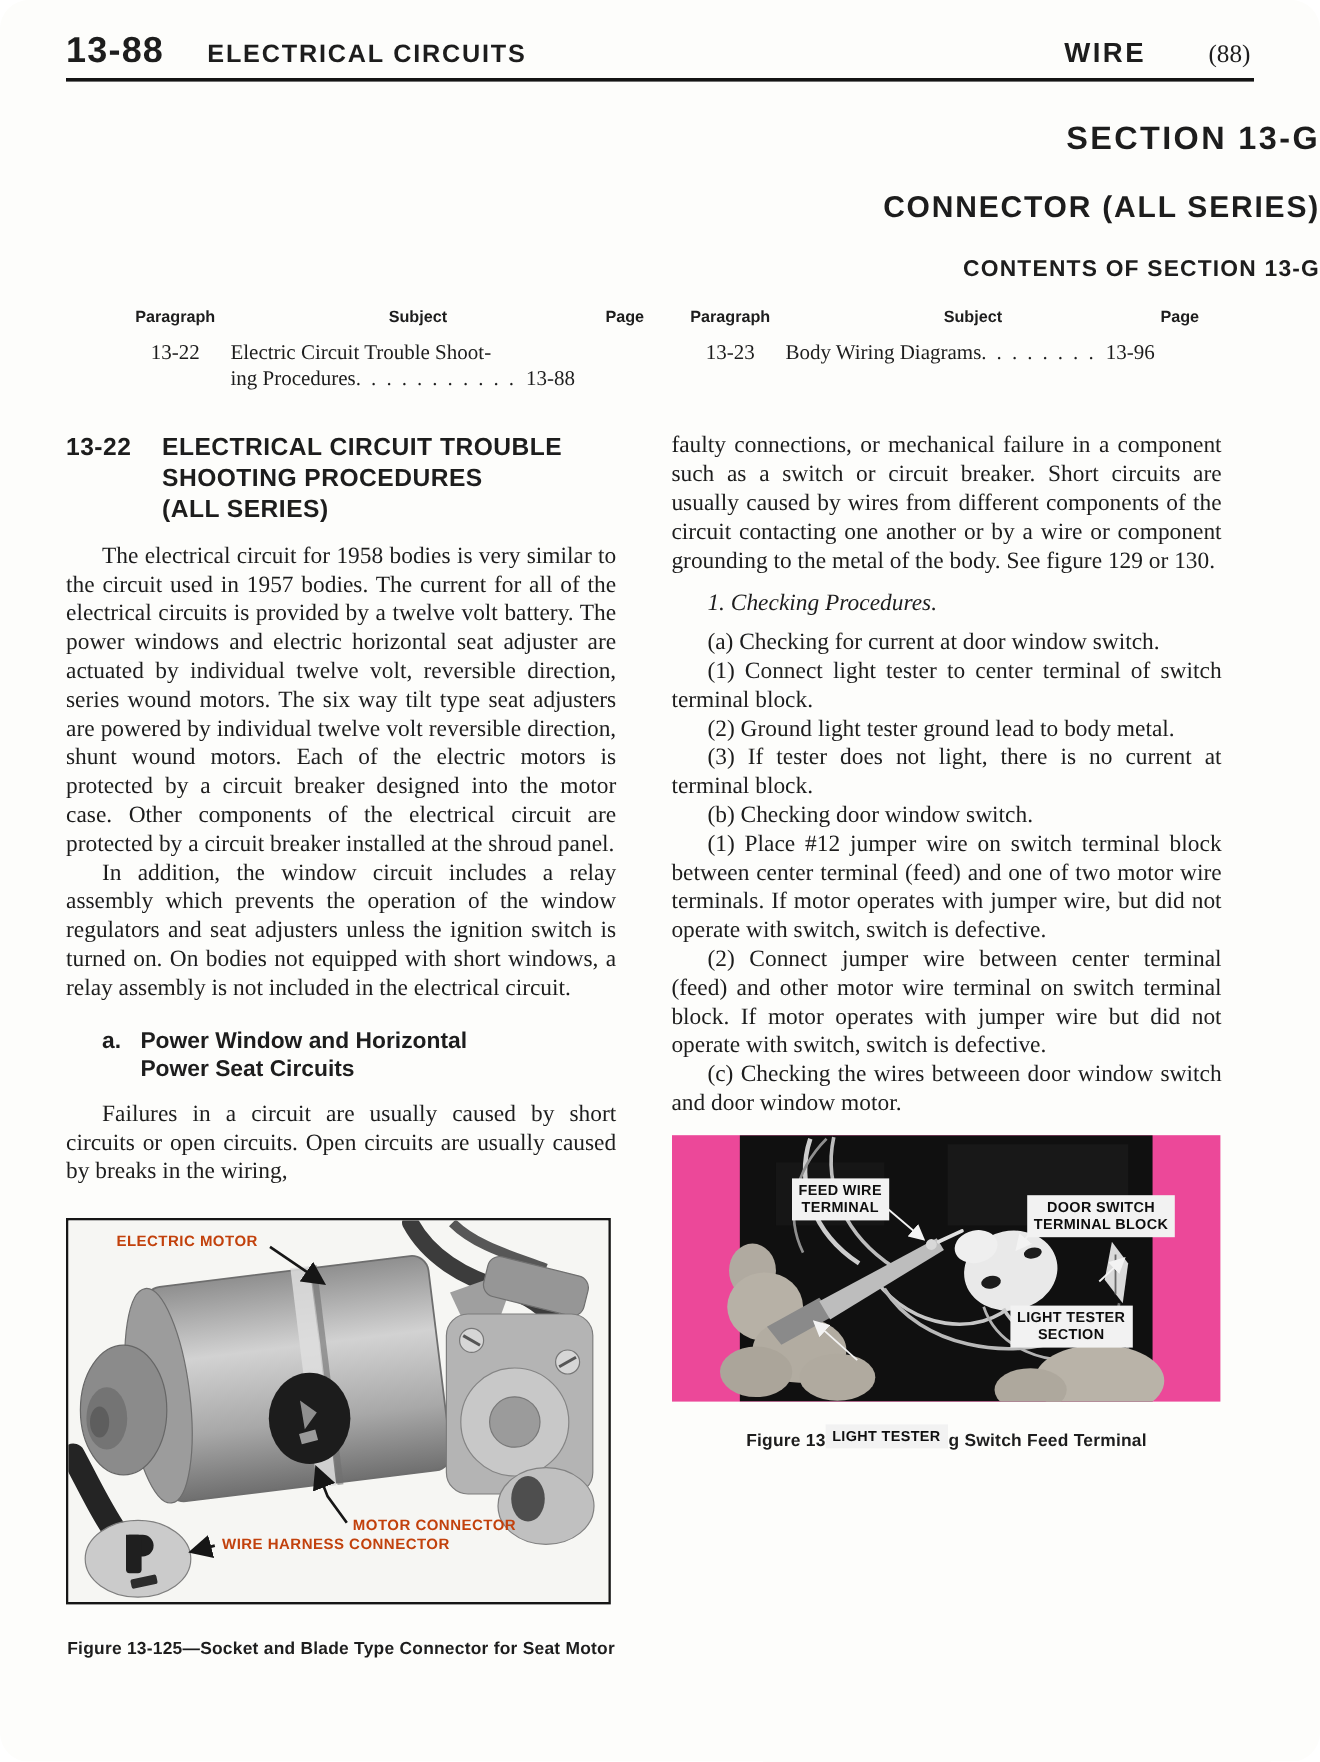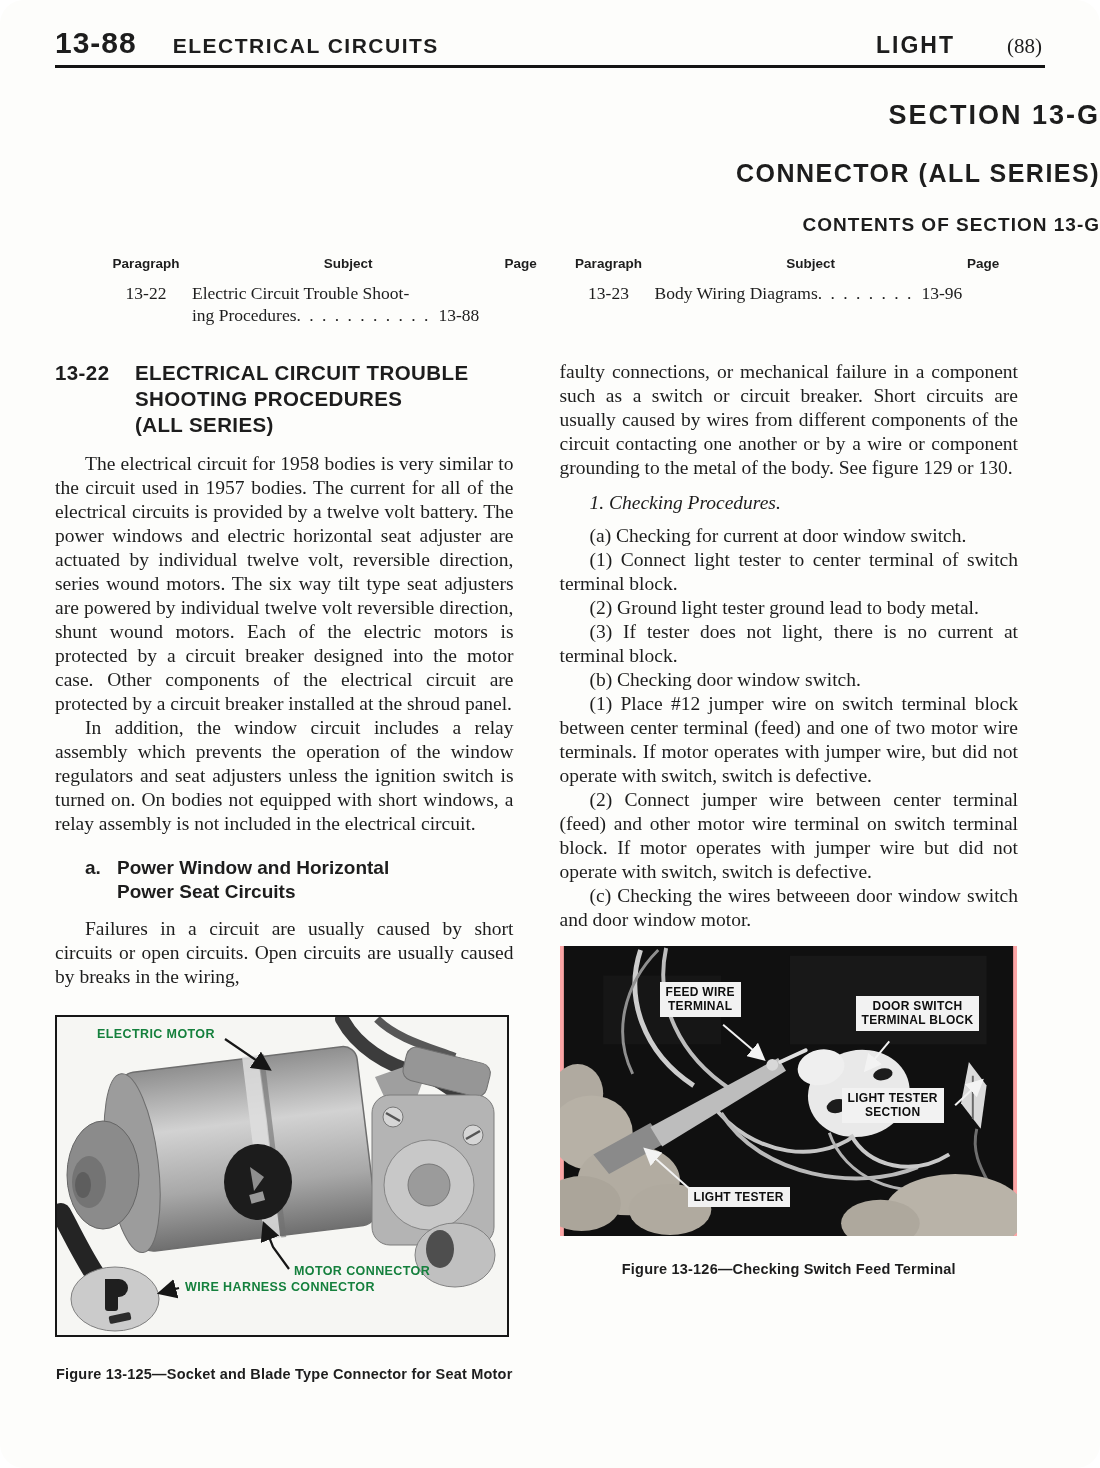--- a/index.html
+++ b/index.html
@@ -56,43 +56,43 @@
   .subhead{display:flex;font-family:"Liberation Sans",sans-serif;font-weight:bold;
            font-size:19px;line-height:24px;margin:20px 0 13px 30px;}
   .shletter{width:32px;flex:none;}
   .checking{font-style:italic;margin:11px 0 9px 0 !important;}
   
   figure{margin:0;}
   .fig125{margin-top:26px;}
   .fig126{margin-top:14px;}
   .photo{position:relative;}
   .photo125{width:450px;height:318px;border:2px solid #161616;background:#f6f6f3;}
-  .photo126{width:457px;height:290px;background:#fca5a5;text-decoration:underline;}
+  .photo126{width:457px;height:222px;background:#ec4899;text-decoration:underline;}
   .photo svg{position:absolute;left:0;top:0;width:100%;height:100%;}
   .lab{position:absolute;font-family:"Liberation Sans",sans-serif;font-weight:bold;
-       color:#15803d;font-size:12.5px;line-height:1.15;letter-spacing:.4px;white-space:nowrap;}
+       color:#c2410c;font-size:12.5px;line-height:1.15;letter-spacing:.4px;white-space:nowrap;}
   .labbox{position:absolute;font-family:"Liberation Sans",sans-serif;font-weight:bold;
        background:#f2f2f2;color:#0e0e0e;font-size:12px;line-height:1.2;letter-spacing:.3px;
        padding:3px 6px;text-align:center;}
   figcaption{
     text-align:center;font-family:"Liberation Sans",sans-serif;font-weight:bold;
     font-size:14.5px;letter-spacing:.2px;margin-top:25px;
   }
   .fig126 figcaption{margin-top:21px;}
 </style>
 </head>
 <body>
 
 <div class="page">
 
   <div class="pagehead">
     <span class="code">13-88</span>
     <span class="ltitle">ELECTRICAL CIRCUITS</span>
     <span class="spacer"></span>
-    <span class="rtitle">LIGHT</span>
+    <span class="rtitle">WIRE</span>
     <span class="pnum">(88)</span>
   </div>
   <div class="rule"></div>
 
   <h1 class="sec-title">SECTION 13-G</h1>
   <h2 class="ser-title">CONNECTOR (ALL SERIES)</h2>
   <h3 class="con-title">CONTENTS OF SECTION 13-G</h3>
 
   <div class="toc">
     <div class="toc-half">

